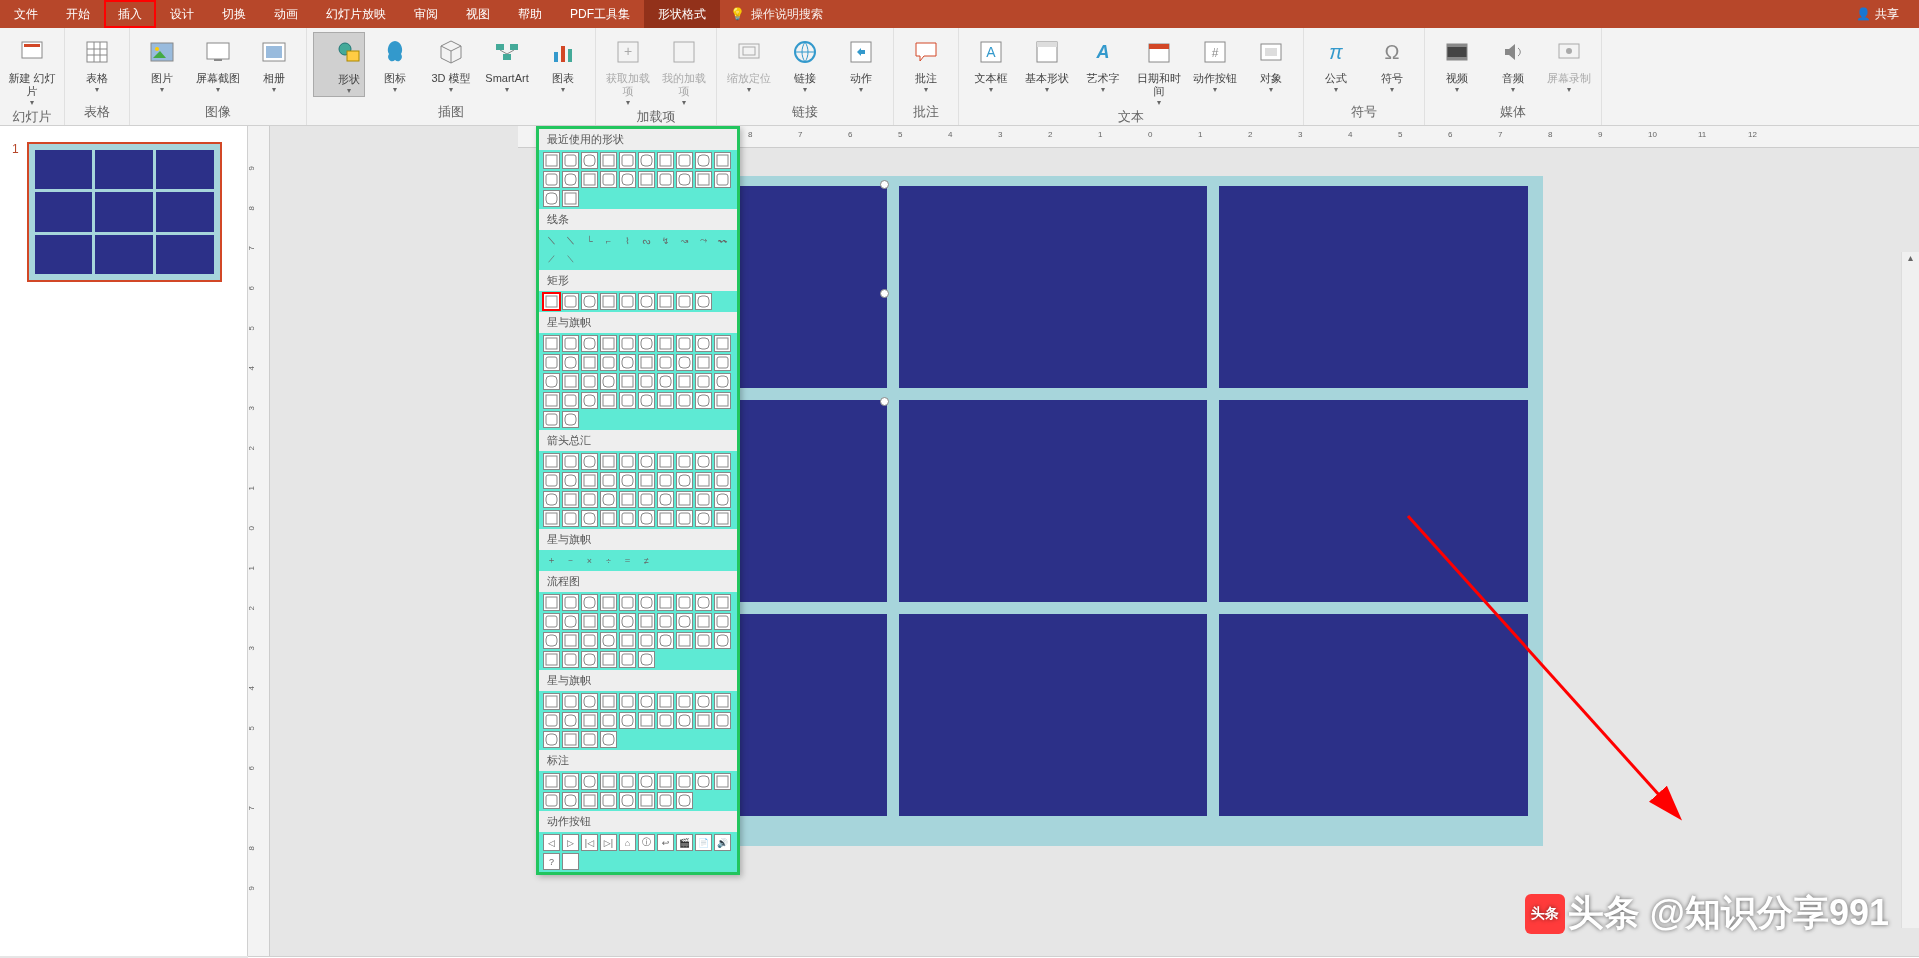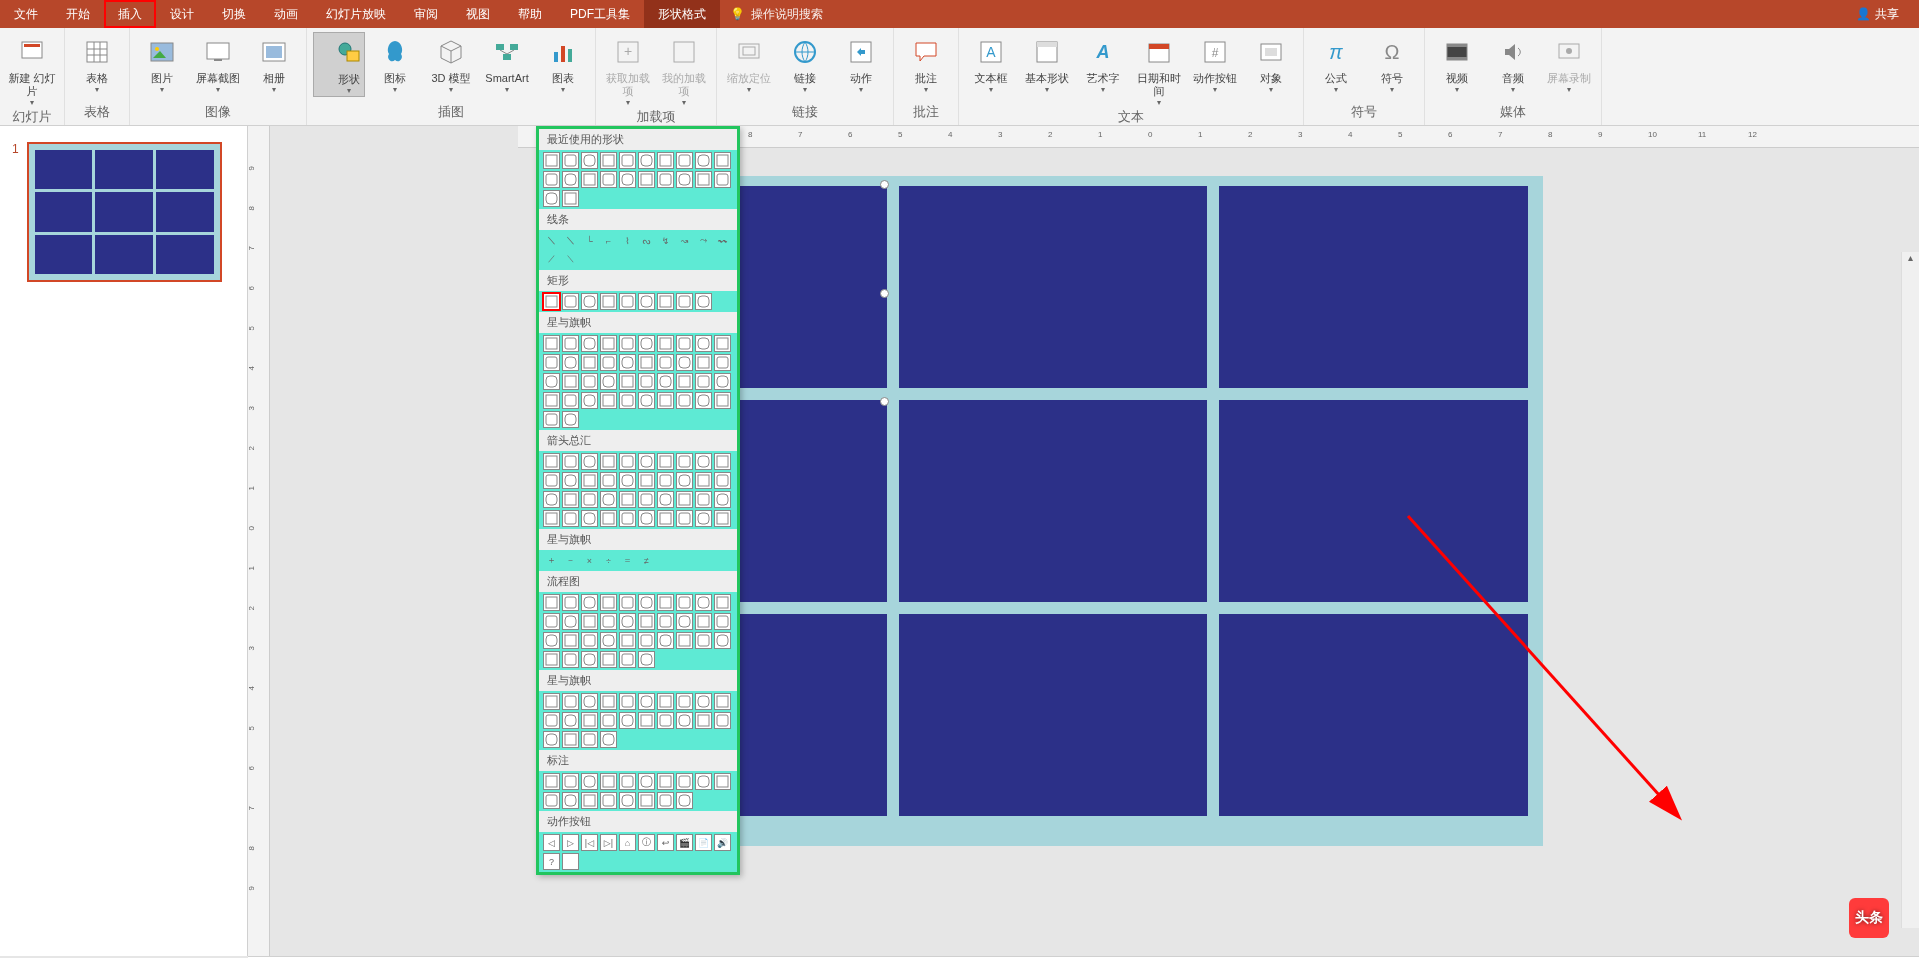--- a/index.html
+++ b/index.html
@@ -1523,13 +1523,14 @@
 
   <div class="vscroll">
     <div class="arrow">▴</div>
   </div>
 </div>
 
 <div class="notes">单击此处添加备注</div>
 
 <div class="watermark">
   <div class="logo">头条</div>
+  <span>头条 @知识分享991</span>
 </div>
 
 </body></html>

